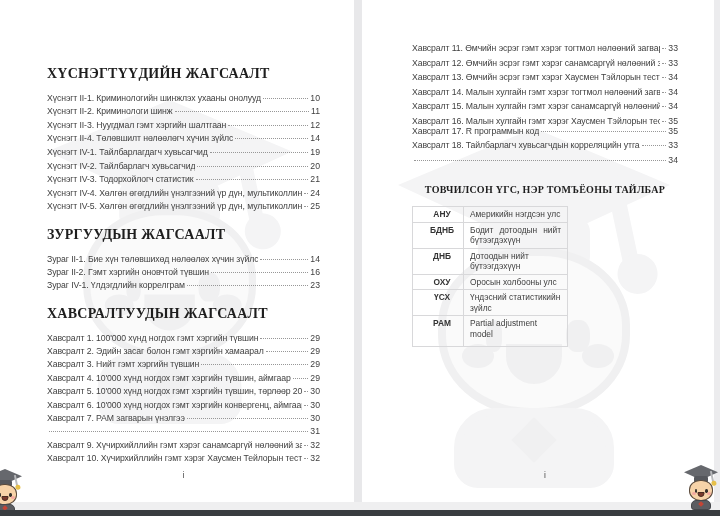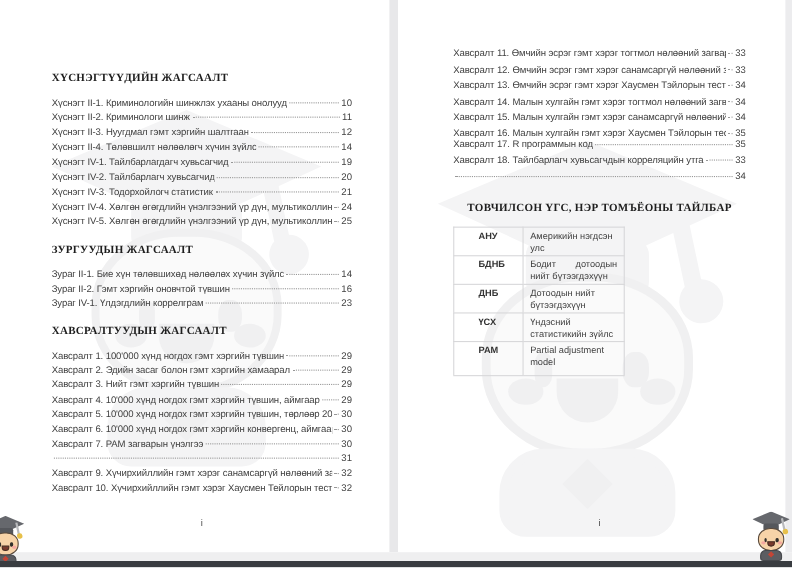--- a/index.html
+++ b/index.html
@@ -14,21 +14,21 @@
   .edge-right{position:absolute;left:714px;top:0;width:6px;height:502px;background:#ececee;}
   .bottom-strip{position:absolute;left:0;top:502px;width:720px;height:8px;background:#efeff0;z-index:4;}
   .bottom-bar{position:absolute;left:0;top:510px;width:720px;height:6px;background:#393c40;z-index:8;}
 
   
   .content{position:absolute;z-index:2;}
   .page-left .content{left:47px;top:66px;width:273px;}
   .page-right .content{left:50px;top:43px;width:266px;}
 
   .toc-heading{margin:0 0 11px 0;font-family:"Liberation Serif",serif;font-weight:700;
-               font-size:10px;letter-spacing:.25px;color:#1e1e1e;}
+               font-size:14px;letter-spacing:.25px;color:#1e1e1e;}
   .toc-section{margin-bottom:12px;}
   .toc-item{display:flex;align-items:baseline;height:13.4px;overflow:hidden;}
   .page-right .toc-item{height:14.5px;}
   .toc-item.gap-before{margin-top:1px;}
   .toc-item.tight{height:10.2px;}
   .toc-label{flex:0 1 auto;white-space:nowrap;overflow:hidden;font-size:8.7px;
              letter-spacing:-.1px;color:#414141;}
   .leader{flex:1 1 4px;min-width:4px;margin:0 2px;border-bottom:1px dotted #979797;
           transform:translateY(-2px);}
   .toc-page{flex:0 0 auto;font-size:8.7px;color:#414141;}
@@ -36,22 +36,22 @@
   .pagenum{position:absolute;top:470px;text-align:center;font-size:8.5px;color:#4b4b4b;z-index:2;}
   .page-left .pagenum{left:47px;width:273px;}
   .page-right .pagenum{left:50px;width:266px;}
 
   
   .abbr-heading{margin:15px 0 11px 0;font-family:"Liberation Serif",serif;font-weight:700;
                 font-size:10px;letter-spacing:.25px;color:#1e1e1e;text-align:center;}
   .abbr-table{width:156px;border-bottom:1px solid #d8d8da;}
   .abbr-row{display:flex;}
   .abbr-term{flex:0 0 38px;border:1px solid #d8d8da;border-bottom:none;
-             padding:2px 2px 2px 22px;font-size:8.4px;line-height:10.5px;
-             font-weight:700;color:#333333;}
+             padding:2px 2px 2px 10px;font-size:8.4px;line-height:10.5px;
+             font-weight:700;color:#333333;text-align:center;}
   .abbr-def{flex:1 1 auto;border:1px solid #d8d8da;border-left:none;border-bottom:none;
             padding:2px 6px;font-size:8.4px;line-height:10.5px;color:#3e3e3e;}
   .abbr-def.justify{text-align:justify;}
   .abbr-row.tall .abbr-term,.abbr-row.tall .abbr-def{height:26px;}
 
   
   .mascot{position:absolute;width:36px;height:46px;}
   .m-cap{position:absolute;left:1px;top:0;width:34px;height:17px;background:#66686d;
          clip-path:polygon(50% 0,100% 42%,50% 88%,0 42%);}
   .m-capband{position:absolute;left:11px;top:11px;width:14px;height:7px;background:#55575c;border-radius:2px;}
@@ -310,20 +310,24 @@
   </div>
           <div class="abbr-row">
     <div class="abbr-term">БДНБ</div>
     <div class="abbr-def justify">Бодит дотоодын нийт бүтээгдэхүүн</div>
   </div>
           <div class="abbr-row">
     <div class="abbr-term">ДНБ</div>
     <div class="abbr-def">Дотоодын нийт бүтээгдэхүүн</div>
   </div>
           <div class="abbr-row">
+    <div class="abbr-term">ОХУ</div>
+    <div class="abbr-def">Оросын холбооны улс</div>
+  </div>
+          <div class="abbr-row">
     <div class="abbr-term">ҮСХ</div>
     <div class="abbr-def">Үндэсний статистикийн зүйлс</div>
   </div>
           <div class="abbr-row tall">
     <div class="abbr-term">PAM</div>
     <div class="abbr-def">Partial adjustment model</div>
   </div>
         </div>
     </div>
     <div class="pagenum">i</div>

